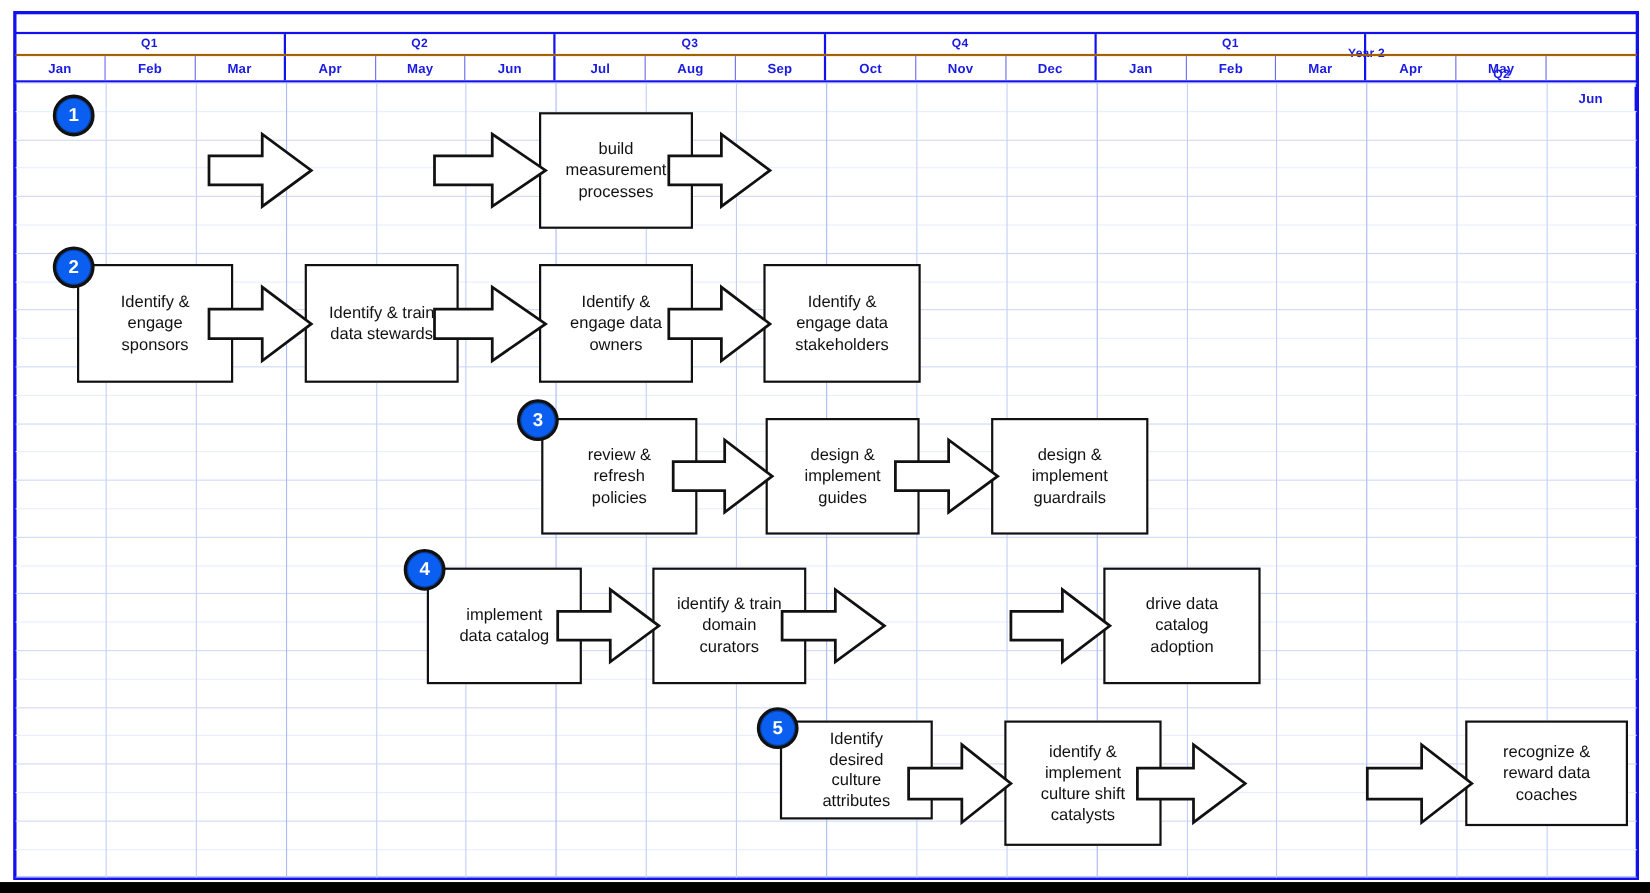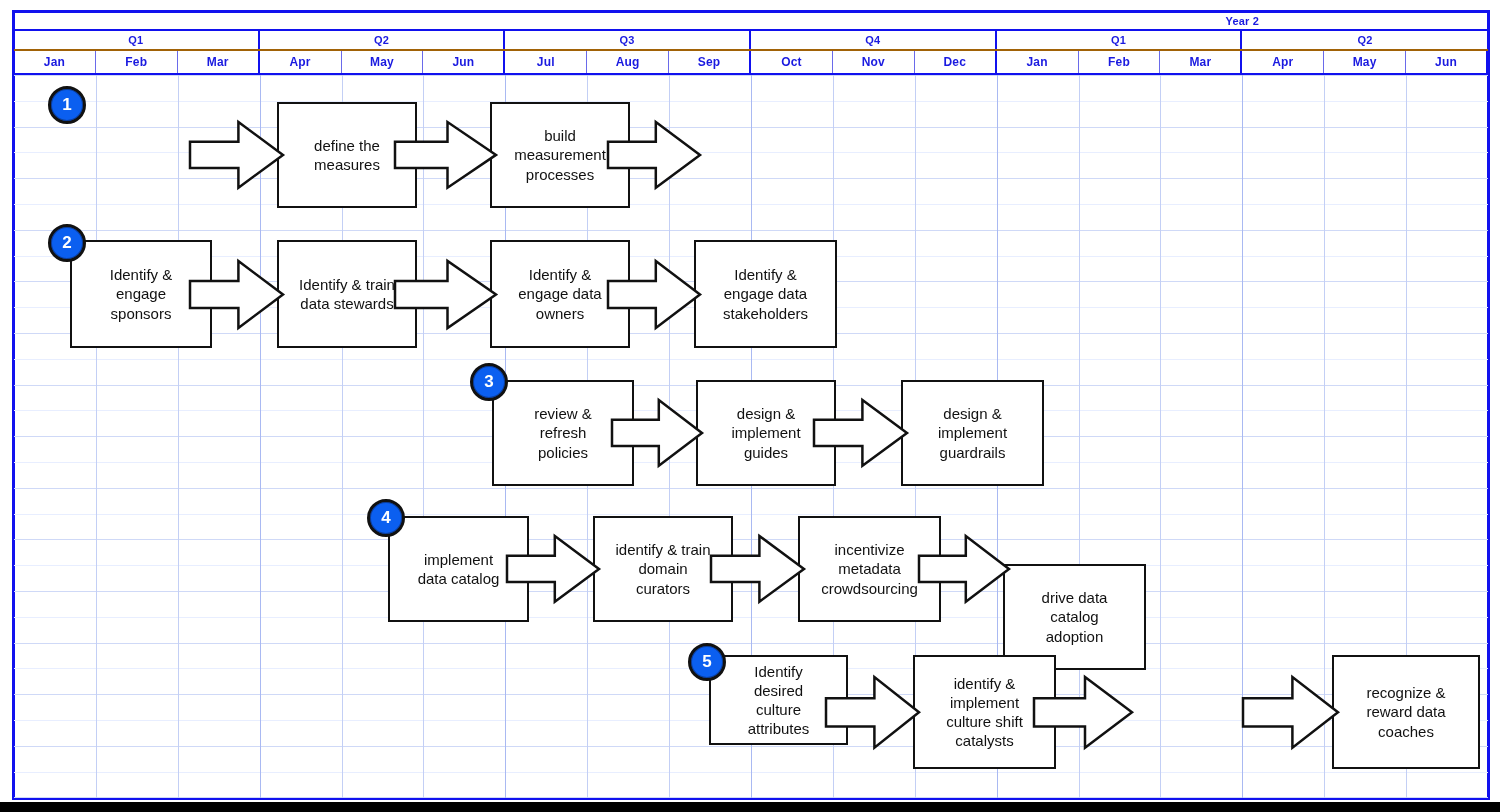--- a/index.html
+++ b/index.html
@@ -24,21 +24,21 @@
     border-right:2px solid #1111ee;
     display:flex;align-items:center;justify-content:center;
     color:#1a1ae0;font-weight:bold;letter-spacing:.2px;
   }
   #row-year{top:0;height:19px;border-bottom:2px solid #1111ee;}
   #row-year .hcell{font-size:11px;}
   #row-q{top:19px;height:20px;border-bottom:2px solid #a16207;}
   #row-q .hcell{font-size:11px;}
   #row-m{top:39px;height:24px;border-bottom:2px solid #1111ee;}
   #row-m .hcell{font-size:12px;border-right:1px solid #6a6aea;}
-  .hcell.last{border-right:none;}
+  .hcell.last{border-right:none;margin-top:28px;}
   .qsep{border-right:2px solid #1111ee !important;}
 
   
   #grid{position:absolute;left:14px;top:75px;width:1474px;height:723px;overflow:hidden;}
   .gh{position:absolute;left:0;width:1474px;height:1px;background:#cfd9f7;}
   .gh.alt{background:#e8eeff;}
   .gv{position:absolute;top:0;width:1px;height:723px;background:#c3cff5;}
   .gv.q{background:#a9b9f2;}
 
   
@@ -153,23 +153,20 @@
         <div class="gv" style="left: 901px;"></div>
         <div class="gv q" style="left: 983px;"></div>
         <div class="gv" style="left: 1065px;"></div>
         <div class="gv" style="left: 1146px;"></div>
         <div class="gv q" style="left: 1228px;"></div>
         <div class="gv" style="left: 1310px;"></div>
         <div class="gv" style="left: 1392px;"></div>
       </div>
 
     <div id="flow">
-        <div class="node" style="left: 277px; top: 102px; width: 140px; height: 106px;">
-          <span>define the<br>measures</span>
-        </div>
         <div class="node" style="left: 490px; top: 102px; width: 140px; height: 106px;">
           <span>build<br>measurement<br>processes</span>
         </div>
         <div class="arrow" style="left: 190px; top: 122.14px; width: 93px; height: 65.72px;">
           <svg width="93" height="65.72" viewBox="0 0 93 65.72">
             <polygon points="0.0,19.7 48.4,19.7 48.4,0.0 93.0,32.9 48.4,65.7 48.4,46.0 0.0,46.0" fill="#ffffff" stroke="#111111" stroke-width="2.5" stroke-linejoin="miter"></polygon>
           </svg>
         </div>
         <div class="notch" style="left: 210px; top: 143.856px; width: 5px; height: 23.288px;"></div>
         <div class="arrow" style="left: 395px; top: 122.14px; width: 101px; height: 65.72px;">
@@ -237,24 +234,21 @@
           </svg>
         </div>
         <div class="notch" style="left: 834px; top: 421.856px; width: 5px; height: 23.288px;"></div>
         <div class="badge" style="left: 470px; top: 363px;">3</div>
         <div class="node" style="left: 388px; top: 516px; width: 141px; height: 106px;">
           <span>implement<br>data catalog</span>
         </div>
         <div class="node" style="left: 593px; top: 516px; width: 140px; height: 106px;">
           <span>identify &amp; train<br>domain<br>curators</span>
         </div>
-        <div class="node" style="left: 798px; top: 516px; width: 143px; height: 106px;">
-          <span>incentivize<br>metadata<br>crowdsourcing</span>
-        </div>
-        <div class="node" style="left: 1003px; top: 516px; width: 143px; height: 106px; margin-top: 48px;">
+        <div class="node" style="left: 1003px; top: 516px; width: 143px; height: 106px;">
           <span>drive data<br>catalog<br>adoption</span>
         </div>
         <div class="arrow" style="left: 507px; top: 536.14px; width: 92px; height: 65.72px;">
           <svg width="92" height="65.72" viewBox="0 0 92 65.72">
             <polygon points="0.0,19.7 47.8,19.7 47.8,0.0 92.0,32.9 47.8,65.7 47.8,46.0 0.0,46.0" fill="#ffffff" stroke="#111111" stroke-width="2.5" stroke-linejoin="miter"></polygon>
           </svg>
         </div>
         <div class="notch" style="left: 527px; top: 557.856px; width: 5px; height: 23.288px;"></div>
         <div class="arrow" style="left: 711px; top: 536.14px; width: 93px; height: 65.72px;">
           <svg width="93" height="65.72" viewBox="0 0 93 65.72">
@@ -268,21 +262,21 @@
           </svg>
         </div>
         <div class="notch" style="left: 939px; top: 557.856px; width: 5px; height: 23.288px;"></div>
         <div class="badge" style="left: 367px; top: 499px;">4</div>
         <div class="node" style="left: 709px; top: 655px; width: 139px; height: 90px;">
           <span>Identify<br>desired<br>culture<br>attributes</span>
         </div>
         <div class="node" style="left: 913px; top: 655px; width: 143px; height: 114px;">
           <span>identify &amp;<br>implement<br>culture shift<br>catalysts</span>
         </div>
-        <div class="node" style="left: 1332px; top: 655px; width: 148px; height: 114px;">
+        <div class="node" style="left: 1332px; top: 655px; width: 148px; height: 96px;">
           <span>recognize &amp;<br>reward data<br>coaches</span>
         </div>
         <div class="arrow" style="left: 826px; top: 676.66px; width: 93px; height: 70.68px;">
           <svg width="93" height="70.67999999999999" viewBox="0 0 93 70.67999999999999">
             <polygon points="0.0,21.2 48.4,21.2 48.4,0.0 93.0,35.3 48.4,70.7 48.4,49.5 0.0,49.5" fill="#ffffff" stroke="#111111" stroke-width="2.5" stroke-linejoin="miter"></polygon>
           </svg>
         </div>
         <div class="notch" style="left: 846px; top: 699.864px; width: 5px; height: 25.272px;"></div>
         <div class="arrow" style="left: 1034px; top: 676.66px; width: 98px; height: 70.68px;">
           <svg width="98" height="70.67999999999999" viewBox="0 0 98 70.67999999999999">

